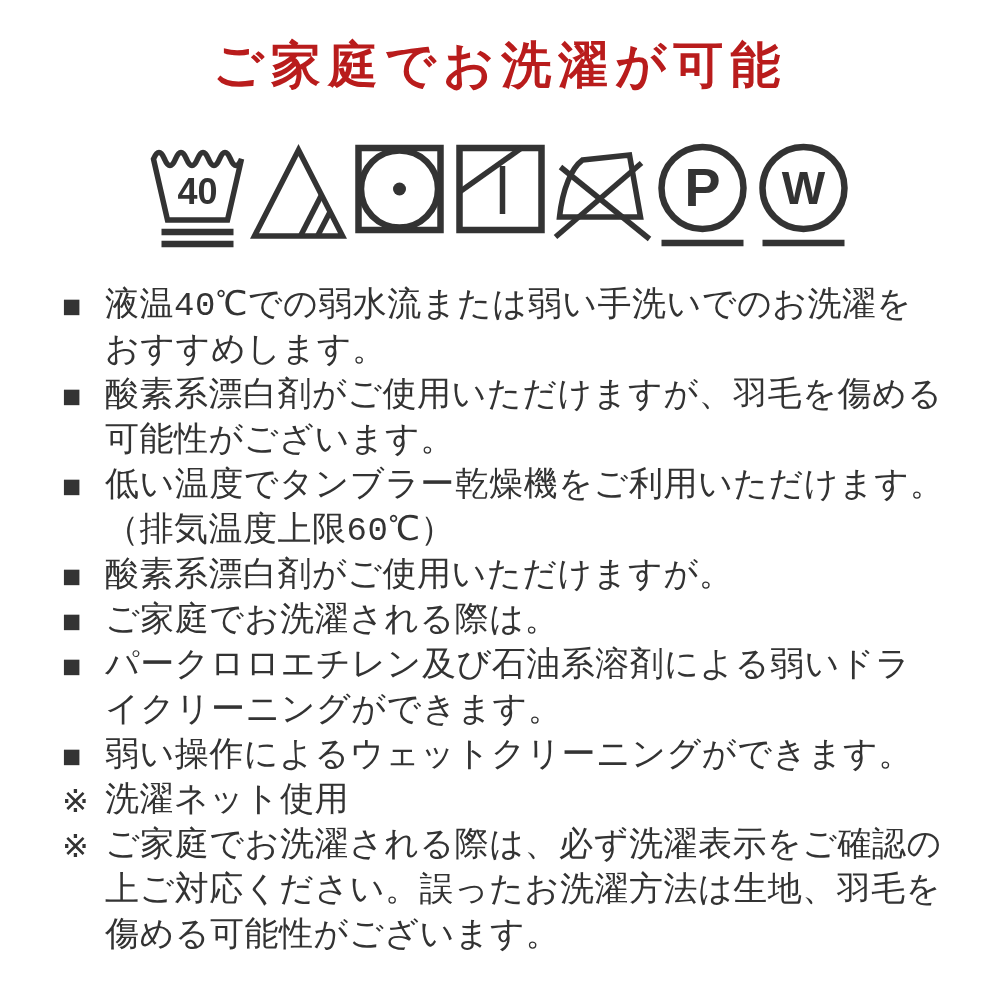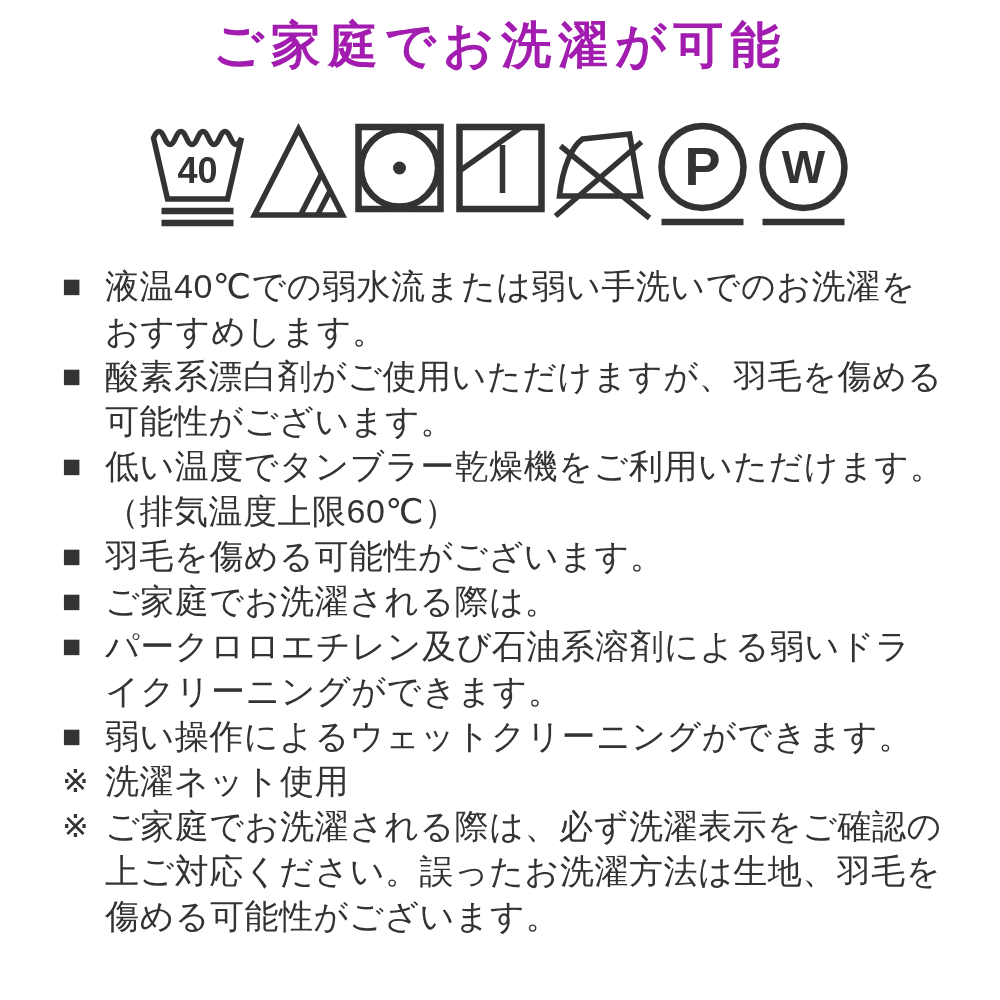--- a/index.html
+++ b/index.html
@@ -9,35 +9,35 @@
   }
   body {
     width: 1000px;
     height: 1000px;
     overflow: hidden;
     color: #333333;
     font-family: "Liberation Sans", "DejaVu Sans", sans-serif;
   }
   .page-title {
     margin: 0;
-    padding-top: 14px;
+    padding-top: 34px;
     text-align: center;
     font-family: "DejaVu Serif", "Liberation Serif", serif;
     font-size: 50px;
     font-weight: 600;
     letter-spacing: 7px;
-    color: #a21caf;
+    color: #b91c1c;
     line-height: 1.25;
   }
   .symbols-row {
     margin-top: 40px;
     height: 114px;
     display: flex;
     justify-content: center;
-    align-items: center;
+    align-items: flex-end;
   }
   .symbol {
     width: 101px;
     height: 113px;
     display: block;
     flex: none;
   }
   .symbol .stroke {
     fill: none;
     stroke: #333333;
@@ -71,20 +71,21 @@
   .item-marker {
     flex: none;
     width: 43px;
     font-size: 32px;
     line-height: 45px;
   }
   .item-text {
     flex: none;
     width: 840px;
     letter-spacing: 0.5px;
+    font-family: Liberation Mono, monospace;
   }
 </style>
 </head>
 <body>
 
 <h1 class="page-title">ご家庭でお洗濯が可能</h1>
 
 <div class="symbols-row">
 
   <svg class="symbol" viewBox="0 0 100 113">
@@ -144,21 +145,21 @@
     <span class="item-text">酸素系漂白剤がご使用いただけますが、羽毛を傷める可能性がございます。</span>
   </div>
 
   <div class="care-item">
     <span class="item-marker">■</span>
     <span class="item-text">低い温度でタンブラー乾燥機をご利用いただけます。（排気温度上限60℃）</span>
   </div>
 
   <div class="care-item">
     <span class="item-marker">■</span>
-    <span class="item-text">羽毛を傷める可能性がございます。</span>
+    <span class="item-text">酸素系漂白剤がご使用いただけますが。</span>
   </div>
 
   <div class="care-item">
     <span class="item-marker">■</span>
     <span class="item-text">ご家庭でお洗濯される際は。</span>
   </div>
 
   <div class="care-item">
     <span class="item-marker">■</span>
     <span class="item-text">パークロロエチレン及び石油系溶剤による弱いドライクリーニングができます。</span>

